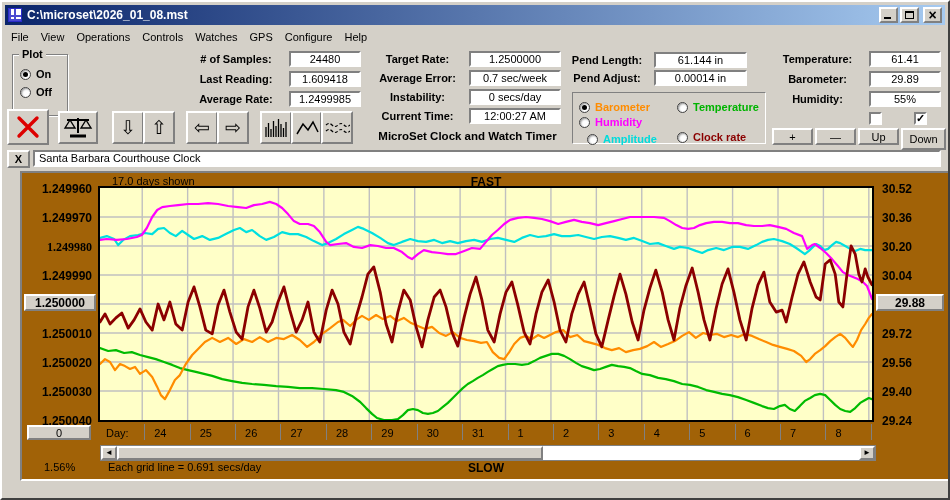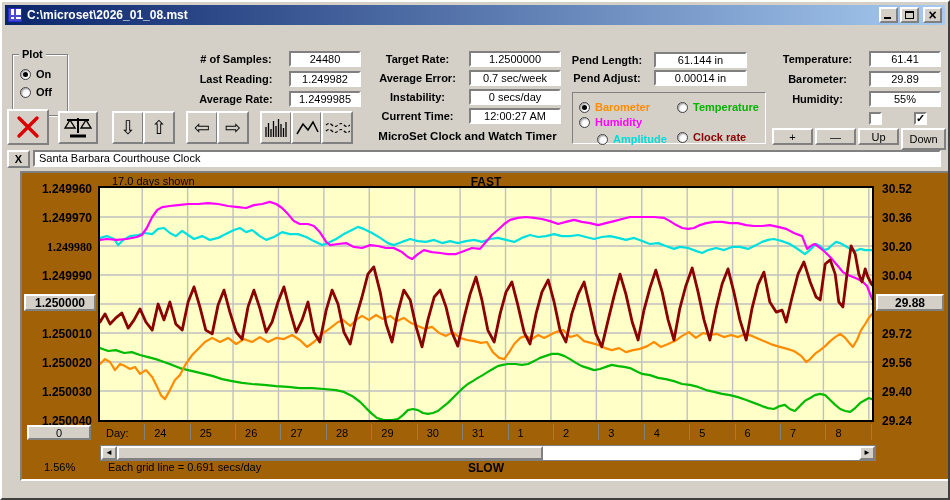--- a/index.html
+++ b/index.html
@@ -85,20 +85,30 @@
         </div>
       <div class="winbtn gap">
           <div class="glyph-max"></div>
         </div>
       <div class="winbtn">
           <span class="glyph-x">×</span>
         </div>
     </div>
   </div>
 
+  <div class="menubar" id="menubar">
+      <span class="menu-item">File</span>
+      <span class="menu-item">View</span>
+      <span class="menu-item">Operations</span>
+      <span class="menu-item">Controls</span>
+      <span class="menu-item">Watches</span>
+      <span class="menu-item">GPS</span>
+      <span class="menu-item">Configure</span>
+      <span class="menu-item">Help</span>
+    </div>
 
   <div class="groupbox" id="plot-group" style="left:10px;top:52px;width:56px;height:62px;">
     <span class="group-legend">Plot</span>
     <div id="plot-opts">
         <div class="radio-row">
           <span class="radio sel"></span>
           <span class="radio-lbl">On</span>
         </div>
         <div class="radio-row">
           <span class="radio"></span>
@@ -107,21 +117,21 @@
       </div>
   </div>
 
   <div style="position:absolute;left:185px;top:49px;" id="stats-col1">
       <div class="frow" style="top: 0px;">
         <span class="flabel" style="width: 98px;"># of Samples:</span>
         <span class="fvalue" style="width: 72px;">24480</span>
       </div>
       <div class="frow" style="top: 20px;">
         <span class="flabel" style="width: 98px;">Last Reading:</span>
-        <span class="fvalue" style="width: 72px;">1.249982</span>
+        <span class="fvalue" style="width: 72px;">1.609418</span>
       </div>
       <div class="frow" style="top: 40px;">
         <span class="flabel" style="width: 98px;">Average Rate:</span>
         <span class="fvalue" style="width: 72px;">1.2499985</span>
       </div>
     </div>
   <div style="position:absolute;left:368px;top:49px;" id="stats-col2">
       <div class="frow" style="top: 0px;">
         <span class="flabel" style="width: 95px;">Target Rate:</span>
         <span class="fvalue" style="width: 92px;">1.2500000</span>
@@ -168,21 +178,21 @@
 
   <div class="groupbox" id="channels-box" style="left:570px;top:90px;width:194px;height:52px;padding:0;border:1px solid;border-color:#808080 #fff #fff #808080;box-shadow:none;background:#d4d0c8;">
       <div class="radio-row" style="position: absolute; left: 6px; top: 5px; margin: 0px;">
         <span class="radio sel"></span>
         <span class="radio-lbl" style="color: rgb(255, 140, 0);">Barometer</span>
       </div>
       <div class="radio-row" style="position: absolute; left: 6px; top: 20px; margin: 0px;">
         <span class="radio"></span>
         <span class="radio-lbl" style="color: rgb(255, 0, 255);">Humidity</span>
       </div>
-      <div class="radio-row" style="position: absolute; left: 22px; top: 35px; margin: 2px;">
+      <div class="radio-row" style="position: absolute; left: 12px; top: 35px; margin: 2px;">
         <span class="radio"></span>
         <span class="radio-lbl" style="color: rgb(0, 220, 220);">Amplitude</span>
       </div>
       <div class="radio-row" style="position: absolute; left: 104px; top: 5px; margin: 0px;">
         <span class="radio"></span>
         <span class="radio-lbl" style="color: rgb(0, 180, 0);">Temperature</span>
       </div>
       <div class="radio-row" style="position: absolute; left: 104px; top: 35px; margin: 0px;">
         <span class="radio"></span>
         <span class="radio-lbl" style="color: rgb(139, 0, 0);">Clock rate</span>

